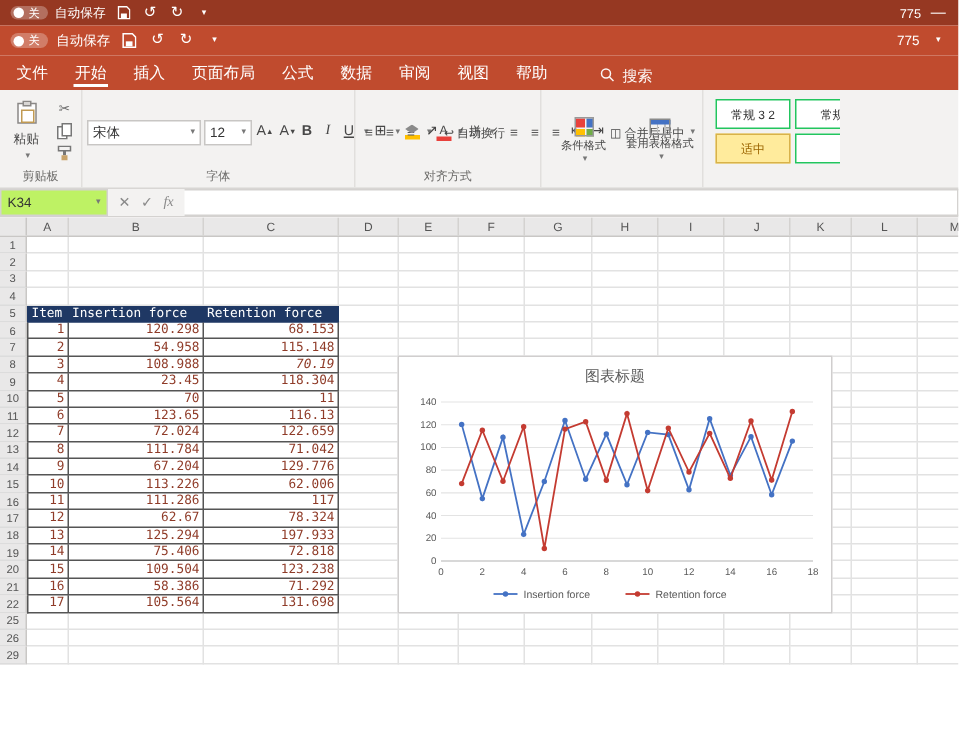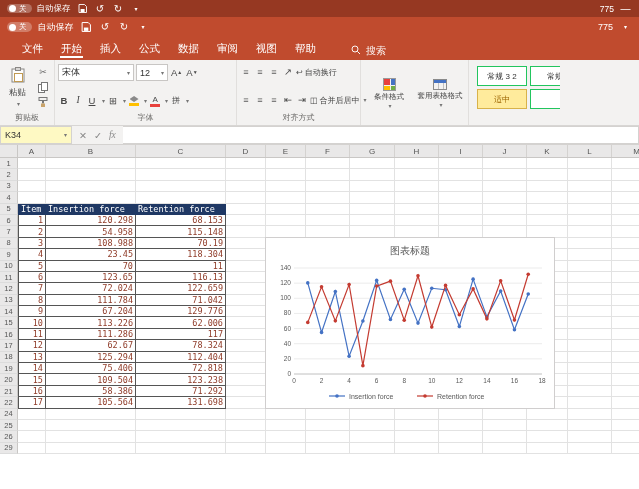--- a/index.html
+++ b/index.html
@@ -6,31 +6,31 @@
   html,body{width:639px;height:489px;overflow:hidden;background:#fff;
     font-family:"Liberation Sans",sans-serif;-webkit-font-smoothing:antialiased}
   
   .tb-top{height:17px;background:#963822;color:#fff;display:flex;align-items:center;gap:5px;padding:0 7px;font-size:8.5px}
   .tb-main{height:20px;background:#c04b2e;color:#fff;display:flex;align-items:center;gap:6px;padding:0 7px;font-size:9px}
   .pill{display:inline-flex;align-items:center;gap:3px;background:rgba(255,255,255,.28);border-radius:8px;padding:1px 5px 1px 2px;font-size:7.5px;line-height:1}
   .knob{width:7px;height:7px;border-radius:50%;background:#fff;display:inline-block}
   .ticon{min-width:13px;text-align:center;font-size:10px;line-height:1;cursor:default;display:inline-flex;align-items:center;justify-content:center}
   .spacer{flex:1}
   
-  .rtabs{height:23px;background:#c04b2e;display:flex;align-items:stretch;padding:0 13px;color:#fff;font-size:10.5px}
+  .rtabs{height:23px;background:#c04b2e;display:flex;align-items:stretch;padding:0 2px;color:#fff;font-size:10.5px}
   .rtab{padding:5px 9px 0;position:relative;cursor:pointer;white-space:nowrap}
   .rtab.active::after{content:"";position:absolute;left:8px;right:8px;bottom:2px;height:2px;background:#fff}
   .search{display:flex;align-items:center;gap:5px;margin-left:26px;font-size:10px;opacity:.95;padding-top:5px}
   
   .ribbon{height:66px;background:#f3f2f1;border-bottom:1px solid #d8d6d4;display:flex;overflow:hidden}
   .rgroup{display:flex;flex-direction:column;padding:2px 3px 0;flex:none}
   .rgroup+.rgroup{border-left:1px solid #e1dfdd}
   .rg-body{flex:1;display:flex}
   .rg-label{height:13px;text-align:center;font-size:8px;color:#6b6a68;line-height:12px;white-space:nowrap}
-  .col{display:flex;flex-direction:column;gap:12px;padding-top:2px;flex:1}
+  .col{display:flex;flex-direction:row;gap:0;padding-top:2px;flex:1}
   .row{display:flex;align-items:center;gap:2px}
   .combo{display:flex;align-items:center;justify-content:space-between;background:#fff;border:1px solid #c8c6c4;height:17px;font-size:9px;padding:0 3px;color:#333;white-space:nowrap;overflow:hidden}
   .caret{font-size:6px;color:#777;margin-left:2px;line-height:1}
   .btn{height:16px;min-width:12px;display:inline-flex;align-items:center;justify-content:center;font-size:9.5px;color:#474747;padding:0 1px;line-height:1}
   .btn.b{font-weight:bold}.btn.i{font-style:italic;font-family:"Liberation Serif",serif}.btn.u{text-decoration:underline}
   .btn.al{font-size:9px;color:#5a5a5a}
   .btn sup{font-size:5px;vertical-align:top}
   .stack{display:inline-flex;flex-direction:column;align-items:center;gap:1px}
   .bar{width:10px;height:3px;display:block}
   .paste{width:30px;display:flex;flex-direction:column;align-items:center;justify-content:center;gap:2px;font-size:8.5px;color:#474747;cursor:pointer}
@@ -45,21 +45,21 @@
     linear-gradient(#70ad47,#70ad47) 7px 7px/5px 5px no-repeat}
   .ft-icon{width:14px;height:11px;border:1px solid #8a8a8a;background:
     linear-gradient(#4472c4,#4472c4) 0 0/14px 3px no-repeat,
     repeating-linear-gradient(90deg,transparent 0 4px,#c0c0c0 4px 5px)}
   .bucket{width:9px;height:6px;background:#8a8a8a;clip-path:polygon(50% 0,100% 50%,50% 100%,0 50%)}
   .gallery{width:88px;display:grid;grid-template-columns:50px 50px;grid-auto-rows:20px;gap:3px;padding:4px 0 0 5px;overflow:hidden;flex:1}
   .gcell{border:1px solid #22c55e;background:#fff;font-size:8px;display:flex;align-items:center;justify-content:center;color:#333;white-space:nowrap;overflow:hidden;cursor:pointer}
   .gcell.hl{background:#ffeb9c;color:#9c6500;border-color:#d8b24a}
   
   .fbar{height:19px;background:#f3f2f1;border-bottom:1px solid #d4d2d0;display:flex;align-items:stretch}
-  .namebox{width:72px;background:#fef9c3;border:1px solid #d4d2d0;display:flex;align-items:center;justify-content:space-between;font-size:9px;padding:0 4px;color:#333}
+  .namebox{width:72px;background:#bef264;border:1px solid #d4d2d0;display:flex;align-items:center;justify-content:space-between;font-size:9px;padding:0 4px;color:#333}
   .fx-btns{display:flex;align-items:center;gap:7px;padding:0 7px;color:#8a8a8a;font-size:9.5px}
   .fx{font-style:italic;font-family:"Liberation Serif",serif}
   .finput{flex:1;background:#fff;border:1px solid #d4d2d0;border-left:none}
   
   .sheet{position:relative;height:344px;overflow:hidden;background:#fff}
   .chead{display:flex;height:13px;background:#e9e8e8;border-bottom:1px solid #c9c7c5;color:#555;font-size:8px}
   .corner{width:18px;flex:none;border-right:1px solid #c9c7c5;background:#e9e8e8}
   .chcell{border-right:1px solid #d4d2d0;display:flex;align-items:center;justify-content:center;flex:none}
   .grow{display:flex;height:11.4px}
   .rnum{width:18px;flex:none;background:#e9e8e8;border-right:1px solid #c9c7c5;border-bottom:1px solid #dcdcdc;color:#555;font-size:7.5px;display:flex;align-items:center;justify-content:center}
@@ -111,20 +111,21 @@
   <span class="spacer"></span>
   <span>775</span>
   <span class="ticon" style="font-size:6px">▾</span>
 </div>
 
 <div class="rtabs">
   <div style="display:flex">
       <div class="rtab">文件</div>
       <div class="rtab active">开始</div>
       <div class="rtab">插入</div>
+      <div class="rtab">页面布局</div>
       <div class="rtab">公式</div>
       <div class="rtab">数据</div>
       <div class="rtab">审阅</div>
       <div class="rtab">视图</div>
       <div class="rtab">帮助</div>
     </div>
   <div class="search">
     <span>
       <svg width="10" height="10" viewBox="0 0 10 10">
           <circle cx="4" cy="4" r="3" fill="none" stroke="#fff" stroke-width="1"></circle>
@@ -403,21 +404,21 @@
         <div class="cell" style="width: 44px;"></div>
         <div class="cell" style="width: 44px;"></div>
         <div class="cell" style="width: 41px;"></div>
         <div class="cell" style="width: 44px;"></div>
         <div class="cell" style="width: 50px;"></div>
       </div>
       <div class="grow">
         <div class="rnum">8</div>
         <div class="cell td bl" style="width: 28px;">3</div>
         <div class="cell td" style="width: 90px;">108.988</div>
-        <div class="cell td" style="width: 90px;">70.19</div>
+        <div class="cell td" style="width: 90px; font-style: italic;">70.19</div>
         <div class="cell" style="width: 40px;"></div>
         <div class="cell" style="width: 40px;"></div>
         <div class="cell" style="width: 44px;"></div>
         <div class="cell" style="width: 45px;"></div>
         <div class="cell" style="width: 44px;"></div>
         <div class="cell" style="width: 44px;"></div>
         <div class="cell" style="width: 44px;"></div>
         <div class="cell" style="width: 41px;"></div>
         <div class="cell" style="width: 44px;"></div>
         <div class="cell" style="width: 50px;"></div>
@@ -563,21 +564,21 @@
         <div class="cell" style="width: 44px;"></div>
         <div class="cell" style="width: 44px;"></div>
         <div class="cell" style="width: 41px;"></div>
         <div class="cell" style="width: 44px;"></div>
         <div class="cell" style="width: 50px;"></div>
       </div>
       <div class="grow">
         <div class="rnum">18</div>
         <div class="cell td bl" style="width: 28px;">13</div>
         <div class="cell td" style="width: 90px;">125.294</div>
-        <div class="cell td" style="width: 90px;">112.404</div>
+        <div class="cell td" style="width: 90px;">197.933</div>
         <div class="cell" style="width: 40px;"></div>
         <div class="cell" style="width: 40px;"></div>
         <div class="cell" style="width: 44px;"></div>
         <div class="cell" style="width: 45px;"></div>
         <div class="cell" style="width: 44px;"></div>
         <div class="cell" style="width: 44px;"></div>
         <div class="cell" style="width: 44px;"></div>
         <div class="cell" style="width: 41px;"></div>
         <div class="cell" style="width: 44px;"></div>
         <div class="cell" style="width: 50px;"></div>
@@ -628,36 +629,20 @@
         <div class="cell" style="width: 44px;"></div>
         <div class="cell" style="width: 41px;"></div>
         <div class="cell" style="width: 44px;"></div>
         <div class="cell" style="width: 50px;"></div>
       </div>
       <div class="grow">
         <div class="rnum">22</div>
         <div class="cell td bl" style="width: 28px;">17</div>
         <div class="cell td" style="width: 90px;">105.564</div>
         <div class="cell td" style="width: 90px;">131.698</div>
-        <div class="cell" style="width: 40px;"></div>
-        <div class="cell" style="width: 40px;"></div>
-        <div class="cell" style="width: 44px;"></div>
-        <div class="cell" style="width: 45px;"></div>
-        <div class="cell" style="width: 44px;"></div>
-        <div class="cell" style="width: 44px;"></div>
-        <div class="cell" style="width: 44px;"></div>
-        <div class="cell" style="width: 41px;"></div>
-        <div class="cell" style="width: 44px;"></div>
-        <div class="cell" style="width: 50px;"></div>
-      </div>
-      <div class="grow">
-        <div class="rnum">24</div>
-        <div class="cell" style="width: 28px;"></div>
-        <div class="cell" style="width: 90px;"></div>
-        <div class="cell" style="width: 90px;"></div>
         <div class="cell" style="width: 40px;"></div>
         <div class="cell" style="width: 40px;"></div>
         <div class="cell" style="width: 44px;"></div>
         <div class="cell" style="width: 45px;"></div>
         <div class="cell" style="width: 44px;"></div>
         <div class="cell" style="width: 44px;"></div>
         <div class="cell" style="width: 44px;"></div>
         <div class="cell" style="width: 41px;"></div>
         <div class="cell" style="width: 44px;"></div>
         <div class="cell" style="width: 50px;"></div>

